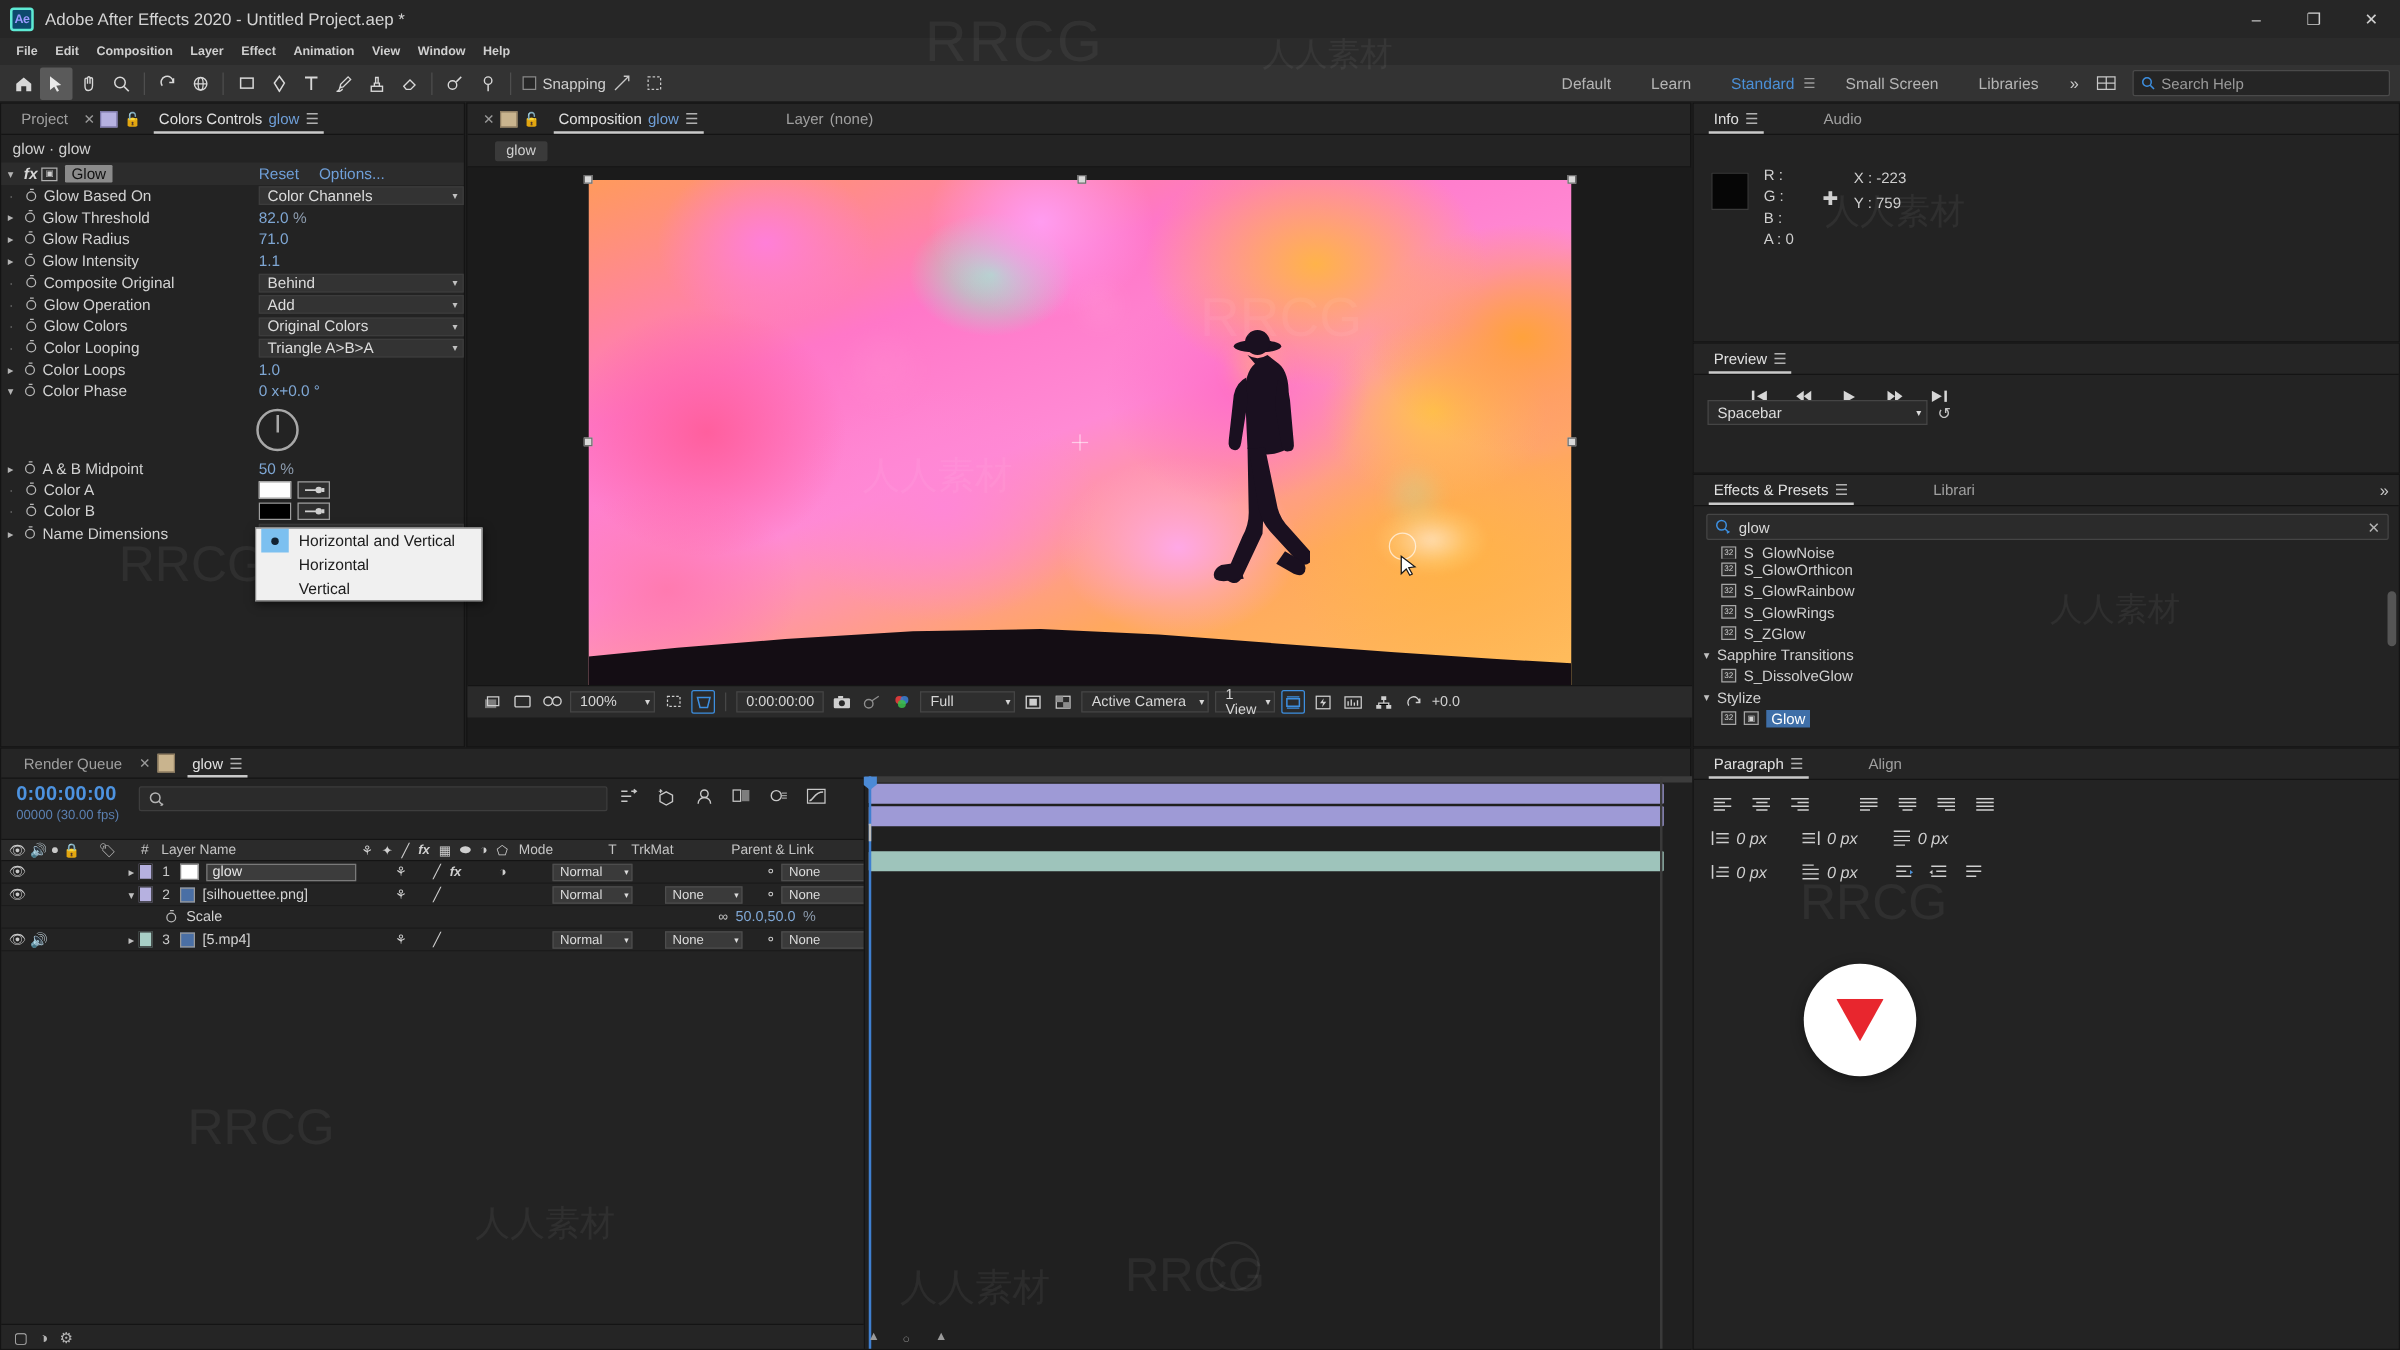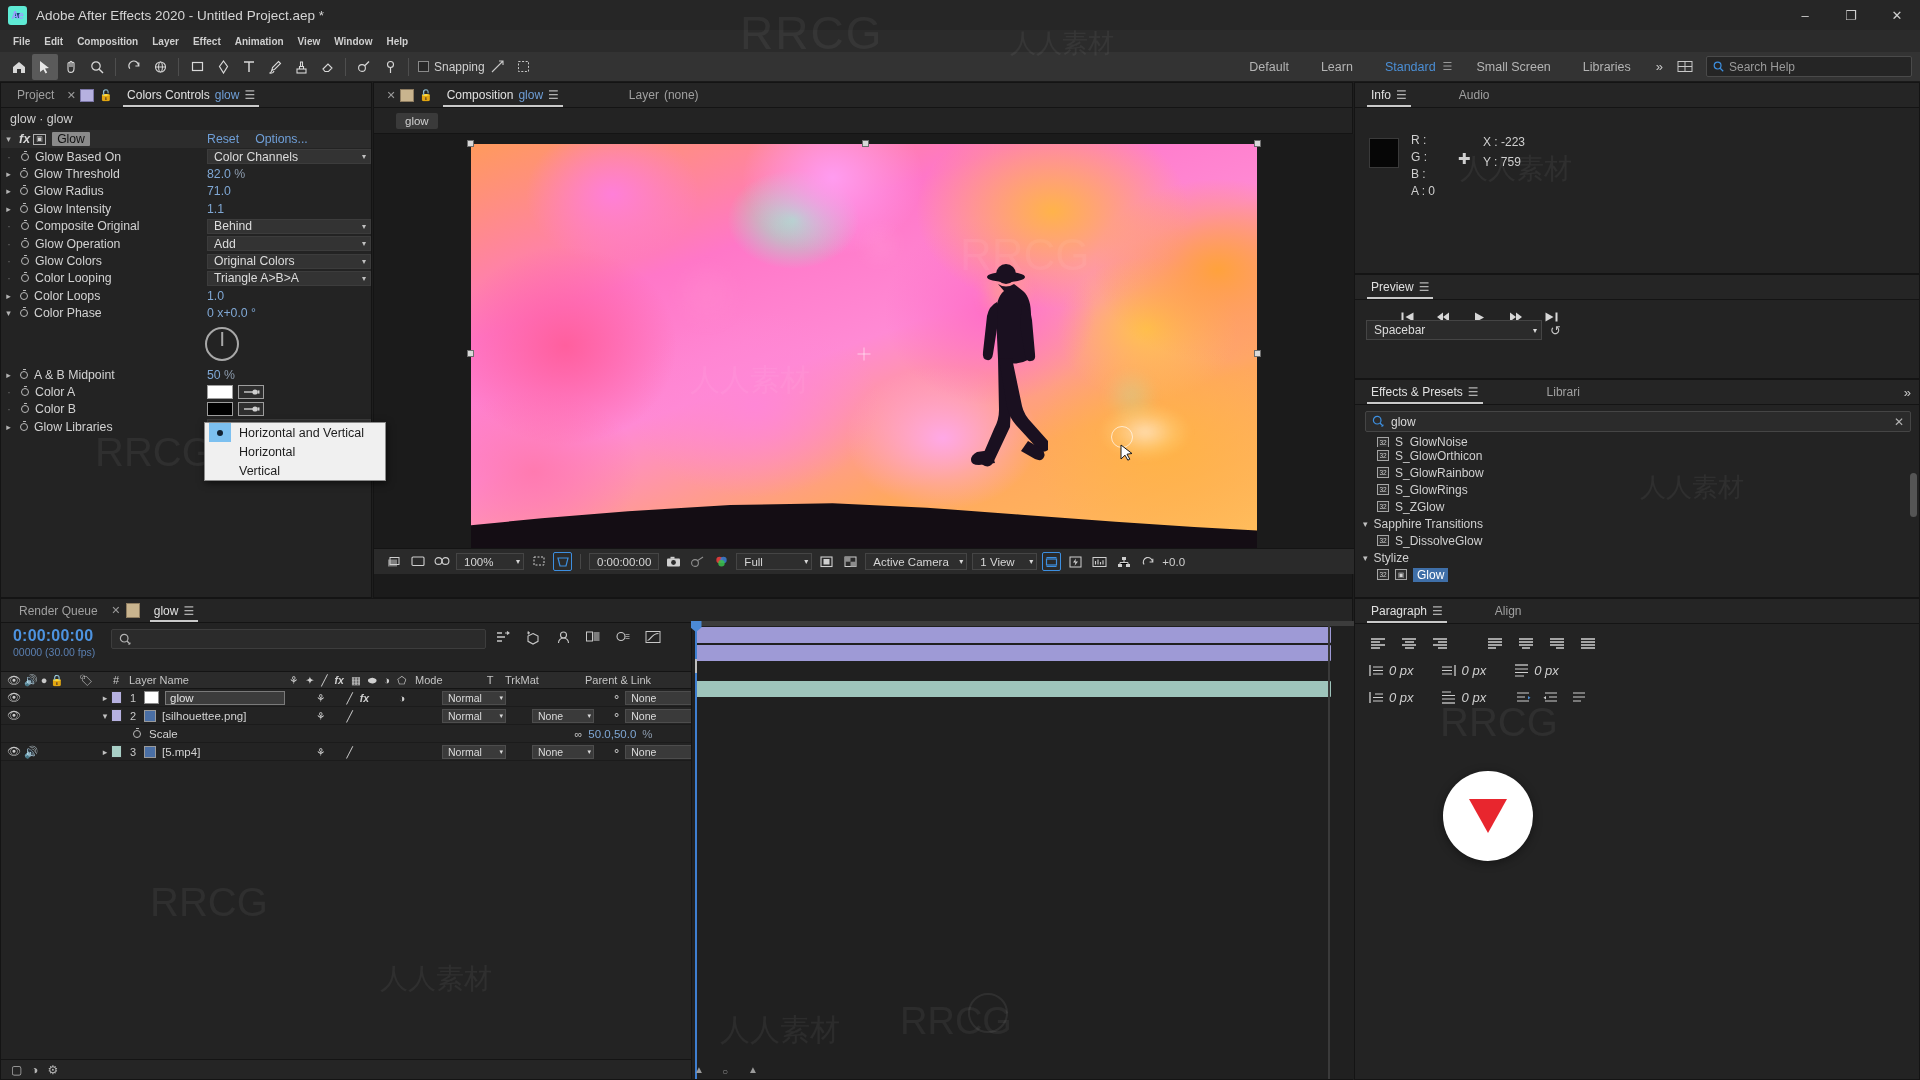--- a/index.html
+++ b/index.html
@@ -5,21 +5,21 @@
   * { box-sizing: border-box; margin:0; padding:0; }
   html,body { width:1920px; height:1080px; overflow:hidden;
     background:#1e1e1e; font-family:"Liberation Sans", sans-serif;
     color:#d0d0d0; -webkit-font-smoothing:antialiased; }
   .app { position:relative; width:1920px; height:1080px; }
 
   
   .titlebar { position:absolute; left:0; top:0; width:1920px; height:30px;
     background:#262626; display:flex; align-items:center; }
   .ae-logo { width:19px; height:19px; margin-left:8px; border-radius:3px;
-    background:#0c4a6e; border:7px solid #5eead4; color:#9a9aff;
+    background:#0c4a6e; border:2px solid #5eead4; color:#9a9aff;
     font-size:10px; font-weight:bold; display:flex; align-items:center;
     justify-content:center; letter-spacing:-0.5px; }
   .title-text { margin-left:9px; font-size:13.5px; color:#d4d4d4; }
   .win-btns { margin-left:auto; display:flex; height:30px; }
   .win-btn { width:46px; height:30px; display:flex; align-items:center;
     justify-content:center; color:#cfcfcf; font-size:13px; }
 
   
   .menubar { position:absolute; left:0; top:30px; width:1920px; height:22px;
     background:#2b2b2b; display:flex; align-items:center; padding-left:6px; }
@@ -669,21 +669,21 @@
               </svg>
           </div>
         </div>
       </div>
 
       <div class="ec-row">
         <div class="tw">▸</div>
         <div class="stopw">
             <i></i>
           </div>
-        <div class="ec-label">Glow Libraries</div>
+        <div class="ec-label">Name Dimensions</div>
         <div class="ec-val">
           <div class="combo">
             <span class="cv">Horizontal and Vertical</span>
             <span class="ar">▾</span>
           </div>
         </div>
       </div>
     </div>
 
     <div class="ddpop">
@@ -831,21 +831,21 @@
           <svg width="13" height="12" viewBox="0 0 13 12">
               <rect x="1" y="1" width="11" height="9.5" fill="none" stroke="#cfcfcf" stroke-width="1"></rect>
               <rect x="1" y="1" width="5.5" height="4.7" fill="#8c8c8c"></rect>
               <rect x="6.5" y="5.7" width="5.5" height="4.8" fill="#8c8c8c"></rect>
             </svg>
         </div>
         <div class="ct-sel" style="width:102px">
           <span>Active Camera</span>
           <span style="font-size:8px">▾</span>
         </div>
-        <div class="ct-sel" style="width:65px">
+        <div class="ct-sel" style="width:48px">
           <span>1 View</span>
           <span style="font-size:8px">▾</span>
         </div>
         <div class="ct-ic hl">
           <svg width="13" height="12" viewBox="0 0 13 12">
               <rect x="1.5" y="3" width="10" height="6" fill="none" stroke="#3d8fe0" stroke-width="1.2"></rect>
               <path d="M1.5 1.5h10M1.5 10.5h10" stroke="#3d8fe0" stroke-width="1.1"></path>
             </svg>
         </div>
         <div class="ct-ic">

